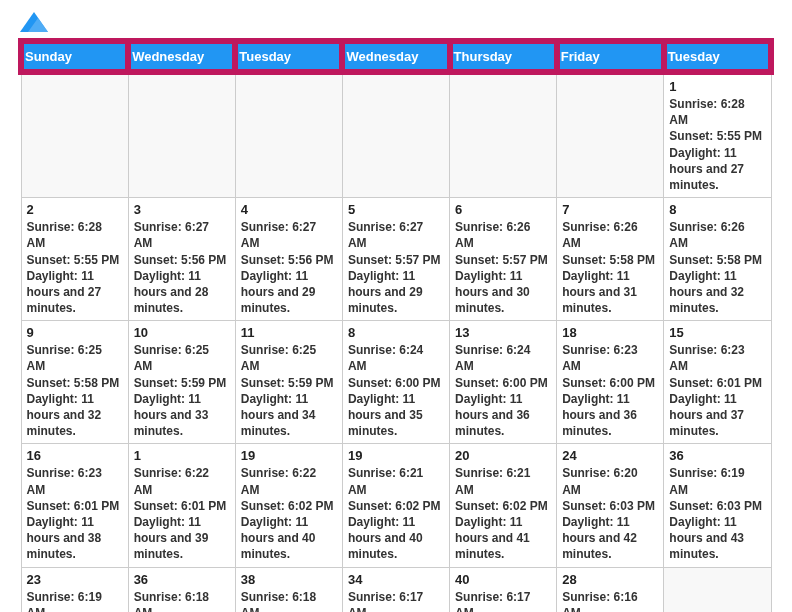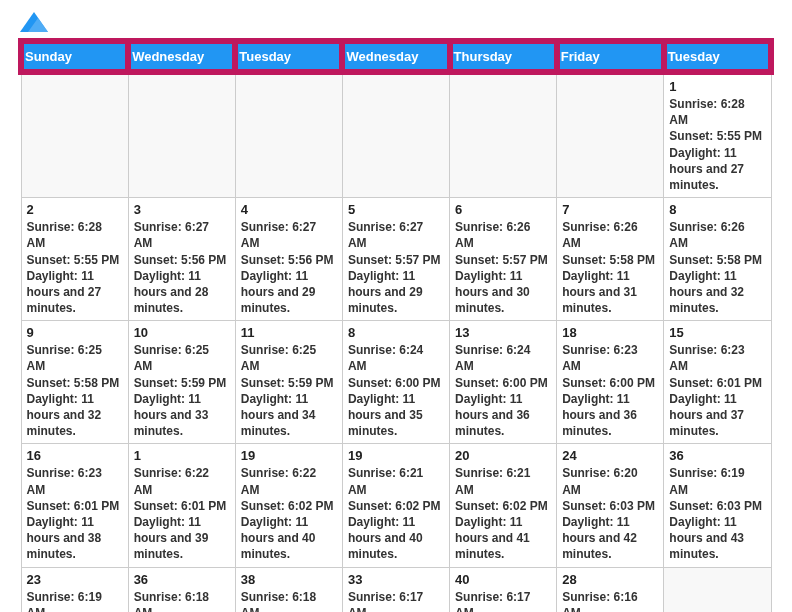--- a/index.html
+++ b/index.html
@@ -239,21 +239,21 @@
           </td>
           <td>
             <span class="day-num">36</span>
             <div class="day-info">Sunrise: 6:18 AM<br>Sunset: 6:04 PM<br>Daylight: 11 hours and 45 minutes.</div>
           </td>
           <td>
             <span class="day-num">38</span>
             <div class="day-info">Sunrise: 6:18 AM<br>Sunset: 6:04 PM<br>Daylight: 11 hours and 46 minutes.</div>
           </td>
           <td>
-            <span class="day-num">33</span>
+            <span class="day-num">34</span>
             <div class="day-info">Sunrise: 6:17 AM<br>Sunset: 6:04 PM<br>Daylight: 11 hours and 46 minutes.</div>
           </td>
           <td>
             <span class="day-num">40</span>
             <div class="day-info">Sunrise: 6:17 AM<br>Sunset: 6:04 PM<br>Daylight: 11 hours and 47 minutes.</div>
           </td>
           <td>
             <span class="day-num">28</span>
             <div class="day-info">Sunrise: 6:16 AM<br>Sunset: 6:05 PM<br>Daylight: 11 hours and 48 minutes.</div>
           </td>

